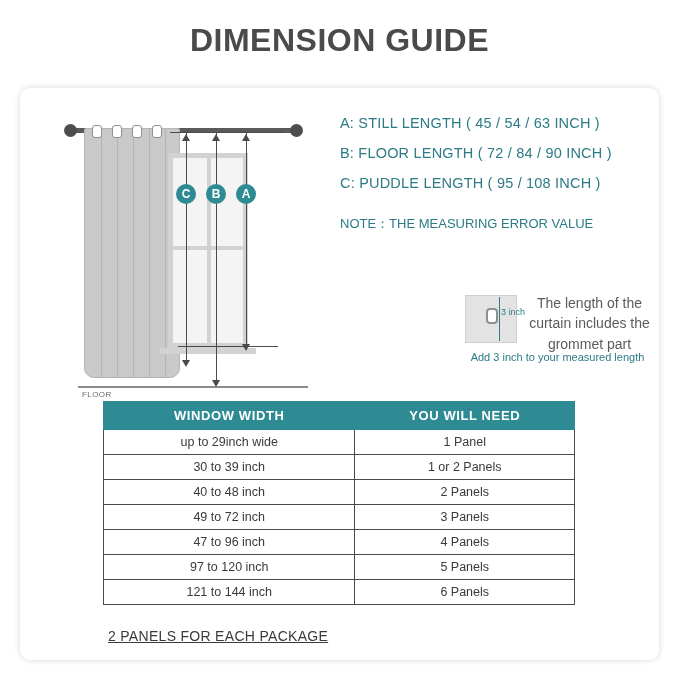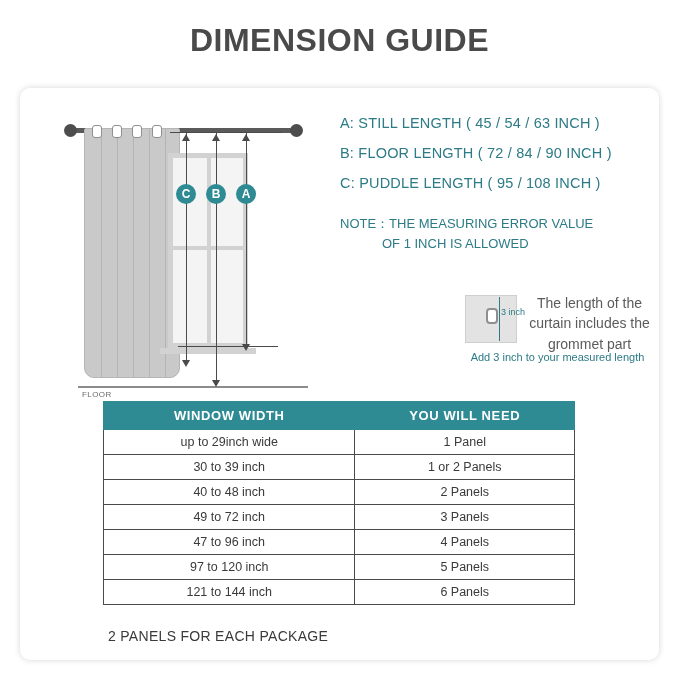--- a/index.html
+++ b/index.html
@@ -312,20 +312,21 @@
   thead th:first-child { width: 252px; }
   thead th:last-child { width: 220px; }
 
   .footer-note {
     position: absolute;
     left: 88px;
     top: 540px;
     font-size: 14px;
     color: #3a3a3a;
     letter-spacing: 0.3px;
+    text-decoration: underline;
   }
 </style>
 </head>
 <body>
 
 <div class="page">
 
   <div class="title">DIMENSION GUIDE</div>
 
   <div class="card">
@@ -374,21 +375,20 @@
       <div class="marker" style="left:168px; top:86px;">B</div>
       <div class="marker" style="left:198px; top:86px;">A</div>
     </div>
 
     <div class="legend">
       <div class="legend-row">A: STILL LENGTH ( 45 / 54 / 63 INCH )</div>
       <div class="legend-row">B: FLOOR LENGTH ( 72 / 84 / 90 INCH )</div>
       <div class="legend-row">C: PUDDLE LENGTH ( 95 / 108 INCH )</div>
       <div class="legend-note">
         <span>NOTE：THE MEASURING ERROR VALUE</span>
-        <span class="indent">OF 1 INCH IS ALLOWED</span>
       </div>
     </div>
 
     <div class="grommet-detail">
       <div class="gd-box">
         <div class="gd-ring"></div>
       </div>
       <div class="gd-vline"></div>
       <div class="gd-dim">3 inch</div>
       <div class="gd-text">The length of the curtain includes the grommet part</div>

